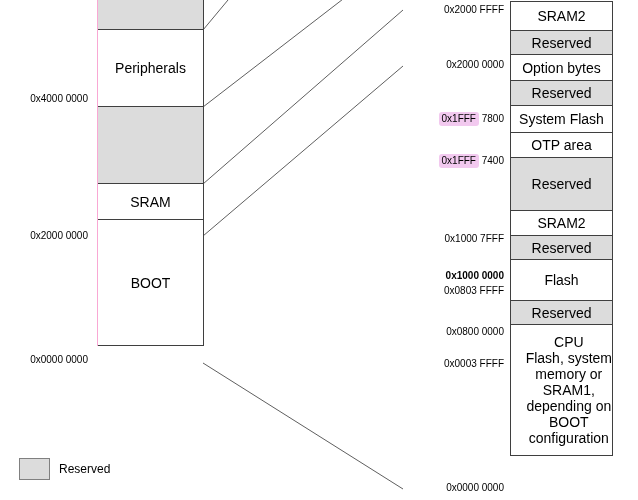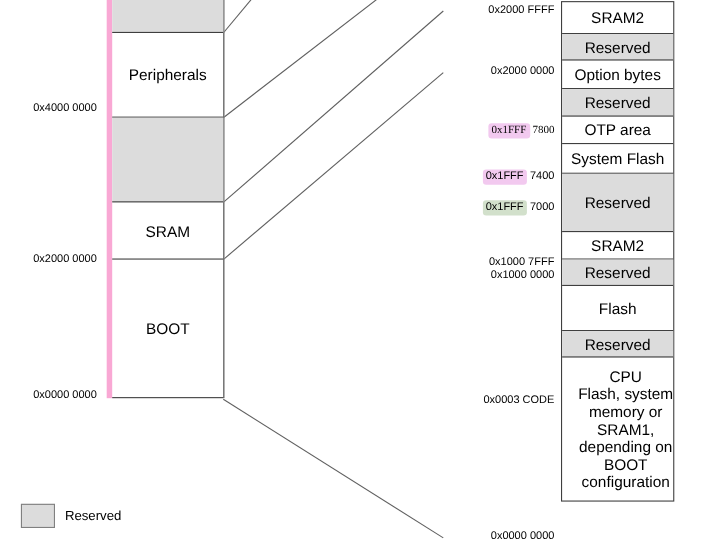--- a/index.html
+++ b/index.html
@@ -17,21 +17,21 @@
     left: 0; top: 0;
     width: 638px; height: 500px;
     pointer-events: none;
   }
   
   .lc {
     position: absolute;
     left: 97px; top: 0;
     width: 107px;
     box-sizing: border-box;
-    border-left: 5px solid #f9a8d4;
+    border-left: 1px solid #f9a8d4;
     border-right: 1px solid #3f3f3f;
     background: #ffffff;
   }
   .lc-block {
     box-sizing: border-box;
     border-bottom: 1px solid #3f3f3f;
     display: flex; align-items: center; justify-content: center;
     font-size: 14px;
   }
   
@@ -92,35 +92,35 @@
   <div class="lc">
       <div class="lc-block gray" style="height: 30px;">
         <span></span>
       </div>
       <div class="lc-block" style="height: 77px;">
         <span>Peripherals</span>
       </div>
       <div class="lc-block gray" style="height: 77px;">
         <span></span>
       </div>
-      <div class="lc-block" style="height: 52px;">
+      <div class="lc-block" style="height: 36px;">
         <span>SRAM</span>
       </div>
       <div class="lc-block" style="height: 126px;">
         <span>BOOT</span>
       </div>
     </div>
 
   <div class="dtable">
       <div class="trow" style="height: 29px;"><span>SRAM2</span></div>
       <div class="trow gray" style="height: 24px;"><span>Reserved</span></div>
       <div class="trow" style="height: 26px;"><span>Option bytes</span></div>
       <div class="trow gray" style="height: 25px;"><span>Reserved</span></div>
+      <div class="trow" style="height: 27px;"><span>System Flash</span></div>
       <div class="trow" style="height: 25px;"><span>OTP area</span></div>
-      <div class="trow" style="height: 27px;"><span>System Flash</span></div>
       <div class="trow gray" style="height: 53px;"><span>Reserved</span></div>
       <div class="trow" style="height: 25px;"><span>SRAM2</span></div>
       <div class="trow gray" style="height: 24px;"><span>Reserved</span></div>
       <div class="trow" style="height: 41px;"><span>Flash</span></div>
       <div class="trow gray" style="height: 24px;"><span>Reserved</span></div>
       <div class="trow last" style="height: 130px;"><span>CPU
 Flash, system
 memory or
 SRAM1,
 depending on
@@ -131,20 +131,21 @@
   <div class="legend">
     <span class="legend-box"></span>
     <span class="legend-label">Reserved</span>
   </div>
 
 <div class="addr left-addr" style="top: 90px;">0x4000 0000</div>
     <div class="addr left-addr" style="top: 227px;">0x2000 0000</div>
     <div class="addr left-addr" style="top: 351px;">0x0000 0000</div>
     <div class="addr mid-addr" style="top: 1px;">0x2000 FFFF</div>
     <div class="addr mid-addr" style="top: 56px;">0x2000 0000</div>
-    <div class="addr mid-addr" style="top: 110px; font-family: Liberation Serif, serif;"><span class="hl hl-pink">0x1FFF</span> 7800</div>
+    <div class="addr mid-addr" style="top: 110px;"><span class="hl hl-pink">0x1FFF</span> 7800</div>
     <div class="addr mid-addr" style="top: 152px;"><span class="hl hl-pink">0x1FFF</span> 7400</div>
-    <div class="addr mid-addr" style="top: 180px;"><span class="hl hl-green">0x1FFF</span> 7000</div>
     <div class="addr mid-addr" style="top: 230px;">0x1000 7FFF</div>
-    <div class="addr mid-addr" style="top: 242px;">0x1000 0000</div>
-    <div class="addr mid-addr" style="top: 355px;">0x0003 CODE</div>
+    <div class="addr mid-addr" style="top: 267px; font-weight: bold;">0x1000 0000</div>
+    <div class="addr mid-addr" style="top: 282px;">0x0803 FFFF</div>
+    <div class="addr mid-addr" style="top: 323px;">0x0800 0000</div>
+    <div class="addr mid-addr" style="top: 355px;">0x0003 FFFF</div>
     <div class="addr mid-addr" style="top: 479px;">0x0000 0000</div>
   </div>
 
 </body></html>

